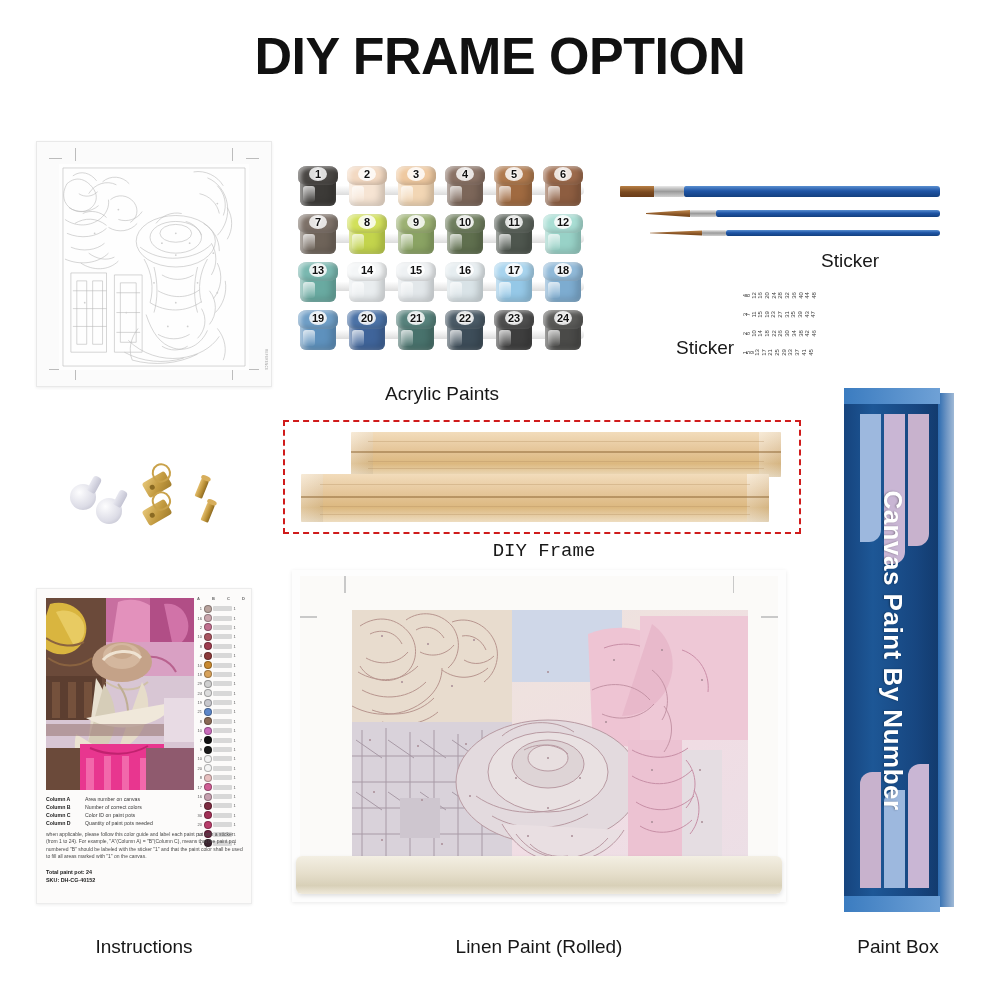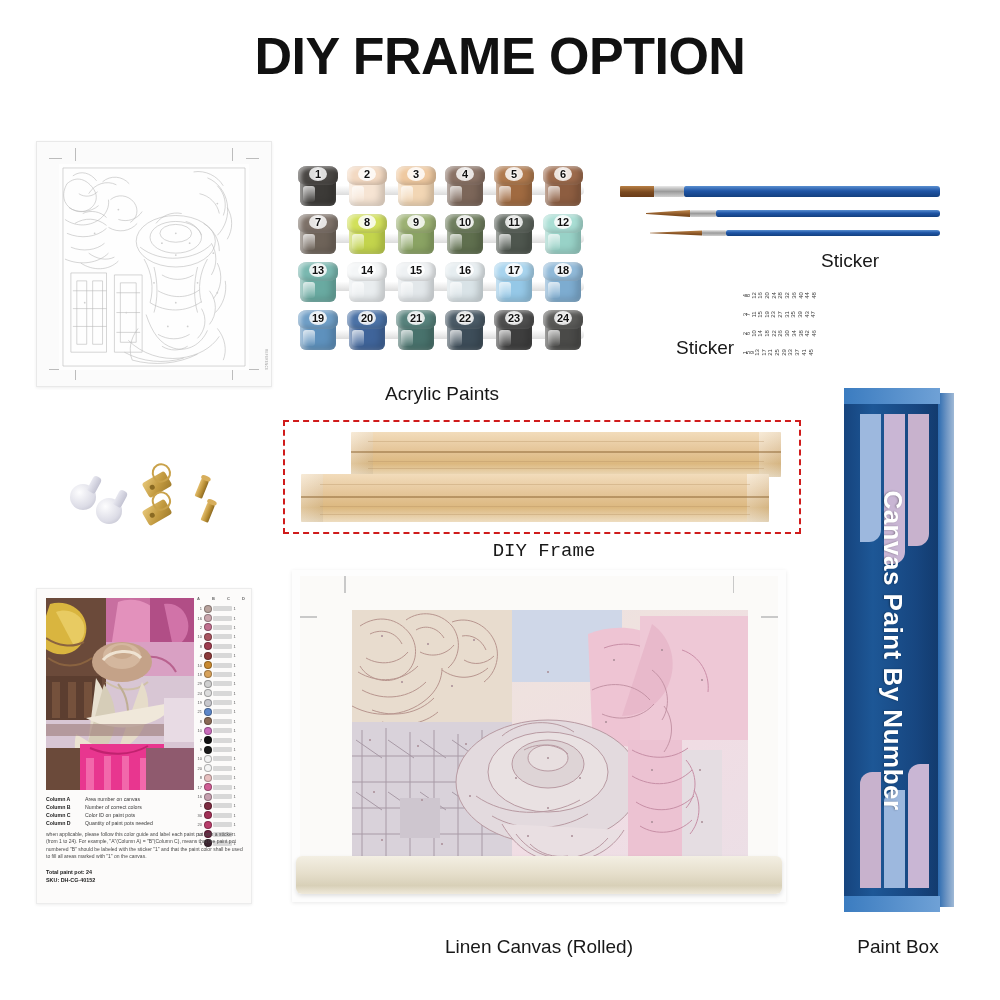--- a/index.html
+++ b/index.html
@@ -848,20 +848,21 @@
         </div>
       <div class="para">
         <p>when applicable, please follow this color guide and label each paint pot with a sticker (from 1 to 24). For example, "A"(Column A) = "B"(Column C), means that the paint pot numbered "B" should be labeled with the sticker "1" and that the paint color shall be used to fill all areas marked with "1" on the canvas.</p>
       </div>
       <div class="totals">
         <div>Total paint pot: 24</div>
         <div>SKU: DH-CG-40152</div>
       </div>
     </div>
   </div>
+  <div class="caption" style="left:36px;top:936px;width:216px;">Instructions</div>
 
   <div id="canvas-wrap">
     <div id="canvas-sheet">
       <div class="c-tick" style="left:44px;top:0;"></div>
       <div class="c-tickh" style="left:0;top:40px;"></div>
       <div class="c-tick" style="right:44px;top:0;"></div>
       <div class="c-tickh" style="right:0;top:40px;"></div>
       <div id="canvas-art">
         <svg viewBox="0 0 396 252" preserveAspectRatio="none">
           <defs>
@@ -958,21 +959,21 @@
             <circle cx="348" cy="160" r="1"></circle>
               <circle cx="300" cy="212" r="1"></circle>
             <circle cx="350" cy="212" r="1"></circle>
               <circle cx="254" cy="112" r="1"></circle>
           </g>
         </svg>
       </div>
     </div>
     <div id="canvas-roll"></div>
   </div>
-  <div class="caption" style="left:292px;top:936px;width:494px;">Linen Canvas (Rolled)</div>
+  <div class="caption" style="left:292px;top:936px;width:494px;">Linen Paint (Rolled)</div>
 
   <div id="giftbox">
     <div id="gb-front">
       <div class="gb-stripe" style="left:16px;top:26px;height:128px;background:#9db8de;border-radius:0 0 12px 0;"></div>
       <div class="gb-stripe" style="left:40px;top:26px;height:150px;background:#c9b6d4;border-radius:0 0 12px 0;"></div>
       <div class="gb-stripe" style="left:64px;top:26px;height:132px;background:#c8b2cd;border-radius:0 0 12px 0;"></div>
       <div class="gb-stripe" style="left:16px;bottom:24px;height:116px;background:#c8b2cd;border-radius:12px 0 0 0;"></div>
       <div class="gb-stripe" style="left:40px;bottom:24px;height:98px;background:#9db8de;border-radius:12px 0 0 0;"></div>
       <div class="gb-stripe" style="left:64px;bottom:24px;height:124px;background:#c9b6d4;border-radius:12px 0 0 0;"></div>
       <div class="gb-title">

